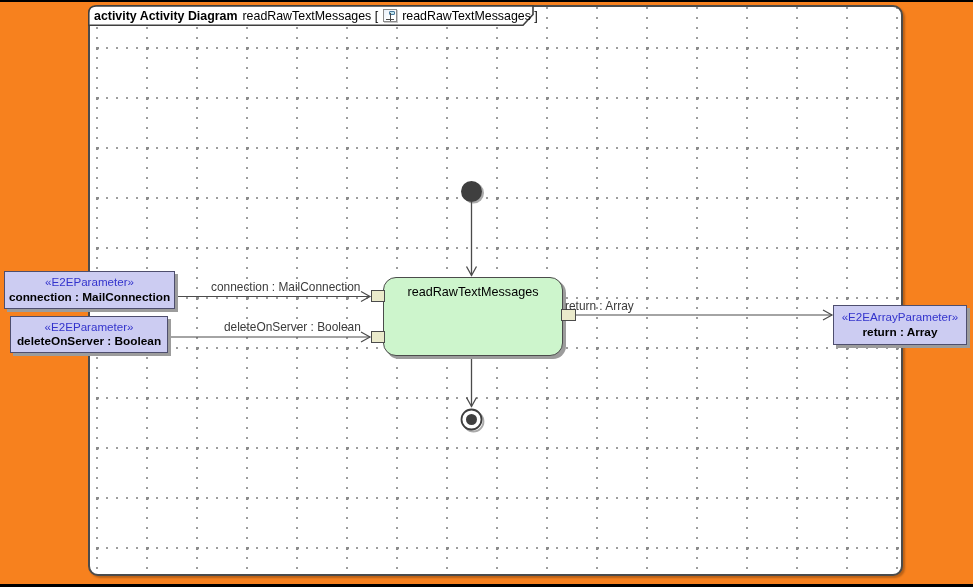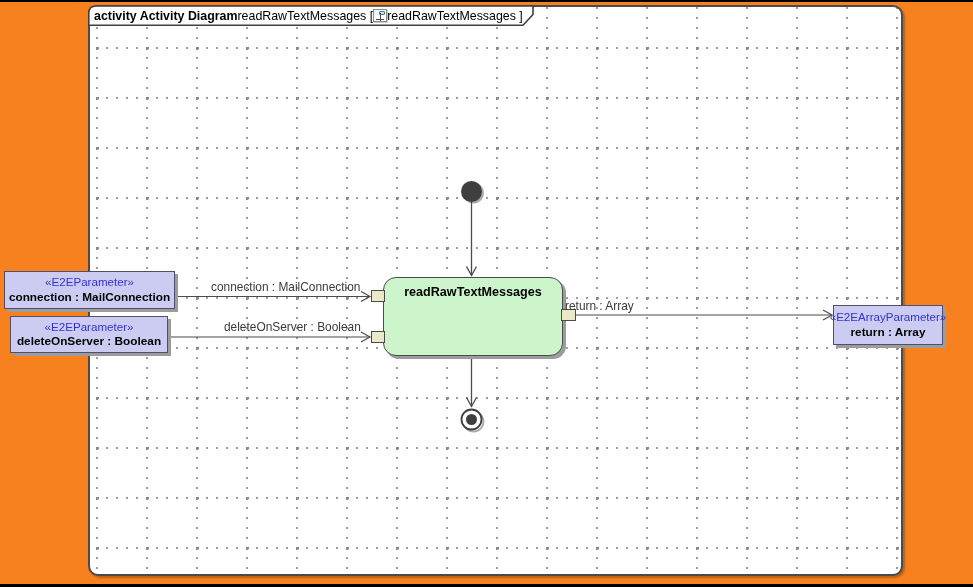--- a/index.html
+++ b/index.html
@@ -26,21 +26,21 @@
     background-size:50px 50px, 10px 50px, 50px 10px, auto;
     background-position:6px 40px, 6px 40px, 6px 40px, 0 0;
     box-shadow:2px 2px 2px rgba(0,0,0,0.25);
   }
 
   svg.overlay{position:absolute;left:0;top:0;width:973px;height:587px;}
 
   
   .tab-text{
     position:absolute;left:94px;top:6px;height:19px;
-    display:flex;align-items:center;white-space:nowrap;
+    display:flex;align-items:center;gap:5px;white-space:nowrap;
     font-size:12.4px;color:#000;
   }
   .tab-kind{font-weight:bold;}
   .tab-icon{
     position:relative;display:inline-block;width:14px;height:13px;
     border:1px solid #8a8a8a;background:linear-gradient(135deg,#e9f1fa 0%,#ffffff 70%);
     box-shadow:1px 1px 0 #c9c9c9;
   }
   .ti-node{position:absolute;right:1px;top:1px;width:6px;height:4px;background:#bfe4ef;border:1px solid #49789a;border-radius:1px;}
   .ti-stem{position:absolute;left:2px;top:5px;width:8px;height:5px;border-bottom:1px solid #4a4a4a;}
@@ -57,21 +57,21 @@
   .stereo{color:#3333CC;font-size:11.6px;}
   .pname{color:#000;font-weight:bold;font-size:11.8px;}
 
   .action{
     position:absolute;left:383px;top:277px;width:180px;height:79px;
     background:#CDF5CC;border:1.5px solid #4b4b4b;border-radius:13px;
     box-shadow:3px 3px 0 #9c9c9c;
     display:flex;flex-direction:column;align-items:center;
     padding-top:6px;line-height:1.3;text-align:center;
   }
-  .action-name{font-weight:bold;font-size:12.6px;color:#000;}
+  .action-name{font-weight:normal;font-size:12.6px;color:#000;}
   .action-qual{font-size:12.4px;color:#1c1c1c;}
 
   .pin{
     position:absolute;width:14px;height:12px;
     background:#EAEACB;border:1.3px solid #4b4b4b;
   }
 
   .edge-label{
     position:absolute;font-size:11.9px;color:#3a3a3a;white-space:nowrap;
   }
@@ -140,21 +140,21 @@
   <div class="pbox" style="left:4px;top:271px;width:171px;height:38px;">
     <span class="stereo">«E2EParameter»</span>
     <span class="pname">connection : MailConnection</span>
   </div>
 
   <div class="pbox" style="left:10px;top:316px;width:158px;height:37px;">
     <span class="stereo">«E2EParameter»</span>
     <span class="pname">deleteOnServer : Boolean</span>
   </div>
 
-  <div class="pbox" style="left:833px;top:305px;width:110px;height:40px;">
+  <div class="pbox" style="left:833px;top:305px;width:134px;height:40px;">
     <span class="stereo">«E2EArrayParameter»</span>
     <span class="pname">return : Array</span>
   </div>
 
   <div class="action">
     <span class="action-name">readRawTextMessages</span>
   </div>
 
   <div class="pin" style="left:371px;top:290px;"></div>
   <div class="pin" style="left:371px;top:331px;"></div>

